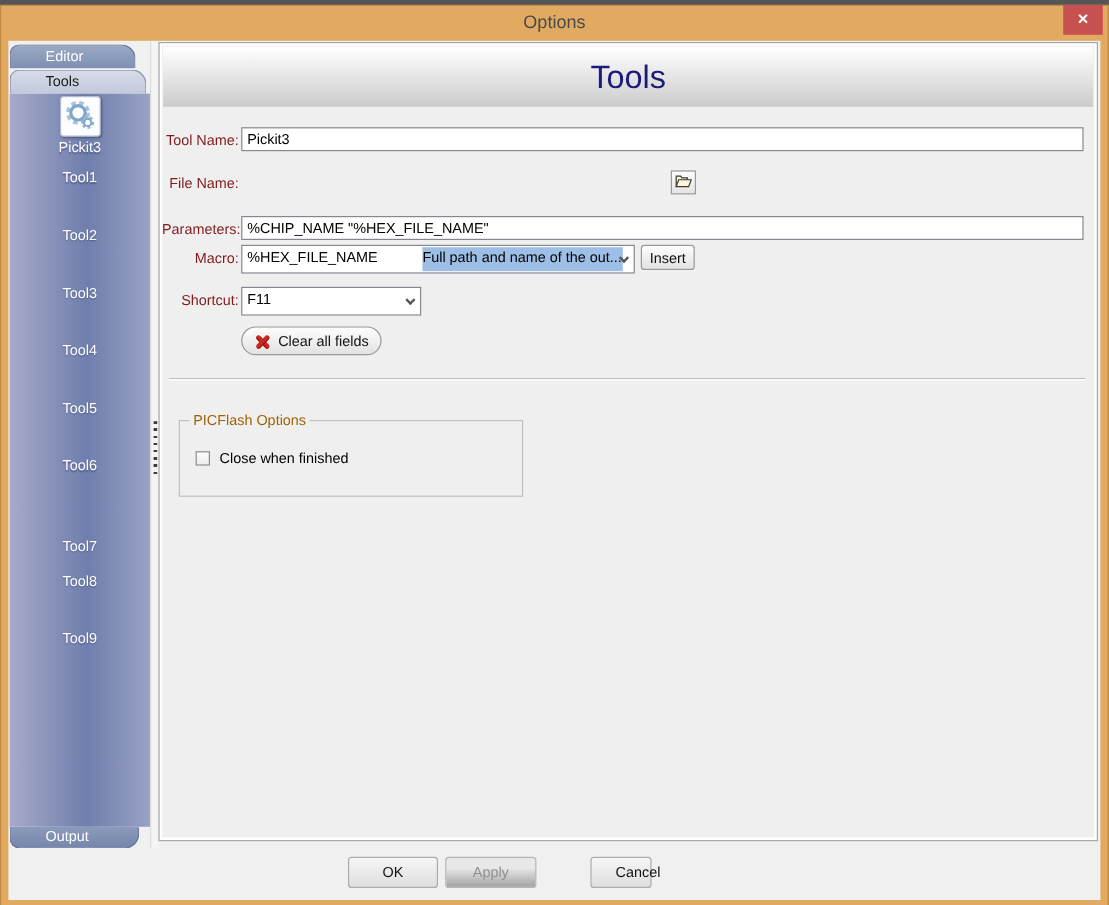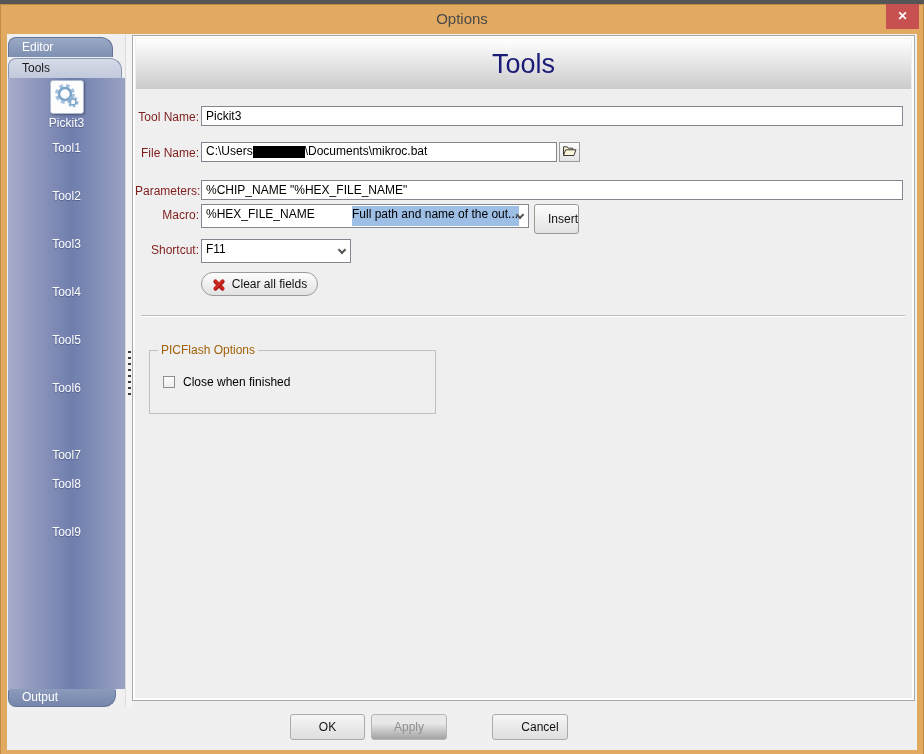--- a/index.html
+++ b/index.html
@@ -23,21 +23,21 @@
     cursor:default;
   }
   
   .client {
     position:absolute; left:7px; top:30px; width:910px; height:716px;
     background:#f0f0f0;
   }
   
   .tab {
     position:absolute; height:20px; line-height:19px; font-size:12px;
-    padding-left:13px; border:1px solid #64759a; cursor:pointer;
+    padding-left:29px; border:1px solid #64759a; cursor:pointer;
   }
   .tab-top { border-radius:8px 12px 0 0; border-bottom:none; }
   .tab-editor {
     left:1px; top:3px; width:105px;
     background:linear-gradient(#9aa9c4,#7d8fb2); color:#fff;
   }
   .tab-tools {
     left:1px; top:24px; width:114px;
     background:linear-gradient(#d6dbe7,#c1c9dc); color:#1a1a1a;
     border-color:#8a97b4;
@@ -153,21 +153,21 @@
     position:absolute; top:680px; height:26px; border:1px solid #ababab;
     border-radius:3px; background:linear-gradient(#f6f6f6,#dedede);
     font-size:12px; color:#111; font-family:"Liberation Sans", sans-serif; cursor:pointer;
   }
   .ok-btn { left:283px; width:75px; }
   .apply-btn {
     left:364px; width:76px;
     background:linear-gradient(#e8e8e8 35%, #a2a2a2); color:#8f8f8f;
     border-color:#b5b5b5; cursor:default;
   }
-  .cancel-btn { left:485px; width:76px;padding-left:20px; }
+  .cancel-btn { left:485px; width:51px;padding-left:20px; }
   .redacted { display:inline-block; width:52px; height:12px; background:#000; vertical-align:middle; }
 </style>
 </head>
 <body>
 
 <div class="window">
 
   <div class="titlebar">
     <div class="title">Options</div>
     <button class="close-btn">
@@ -215,42 +215,41 @@
       <div class="grip"></div>
     </div>
 
     <div class="main-panel">
       <div class="main-header">Tools</div>
 
       <div class="f-label" style="top:74px">Tool Name:</div>
       <input class="txt" style="left: 68px; top: 70px; width: 702px;" value="Pickit3">
 
       <div class="f-label" style="top:110px">File Name:</div>
-      <div class="txt" style="left:68px; top:106px; width:356px;"><span>C:\Users</span><span class="redacted"></span><span>\Documents\mikroc.bat</span></div>
       <button class="browse-btn">
         <span>
           <svg width="15" height="12" viewBox="0 0 15 12">
             <path d="M1.5 10.5 V1.8 H5.2 L6.2 3.2 H10.8 V4.8" fill="#fdf6d8" stroke="#3a3a3a" stroke-width="1"></path>
             <path d="M1.5 10.5 L3.6 4.8 H14 L11.9 10.5 Z" fill="#fdf6d8" stroke="#3a3a3a" stroke-width="1"></path>
           </svg>
         </span>
       </button>
 
       <div class="f-label" style="top:148px">Parameters:</div>
       <input class="txt" style="left: 68px; top: 144px; width: 702px;" value="%CHIP_NAME &quot;%HEX_FILE_NAME&quot;">
 
       <div class="f-label" style="top:172px">Macro:</div>
       <div class="combo" style="left:68px; top:168px; width:328px;">
         <span class="val">%HEX_FILE_NAME</span>
         <span class="hl" style="left:150px; width:167px;">Full path and name of the out...</span>
         <span class="arrow-zone">
             <span class="chev"></span>
           </span>
       </div>
-      <button class="btn" style="left:401px; top:168px; width:45px; height:30px;text-align:right;">Insert</button>
+      <button class="btn" style="left:401px; top:168px; width:45px; height:21px;">Insert</button>
 
       <div class="f-label" style="top:207px">Shortcut:</div>
       <div class="combo" style="left:68px; top:203px; width:150px;">
         <span class="val">F11</span>
         <span class="arrow-zone">
             <span class="chev"></span>
           </span>
       </div>
 
       <button class="btn clear-btn">

